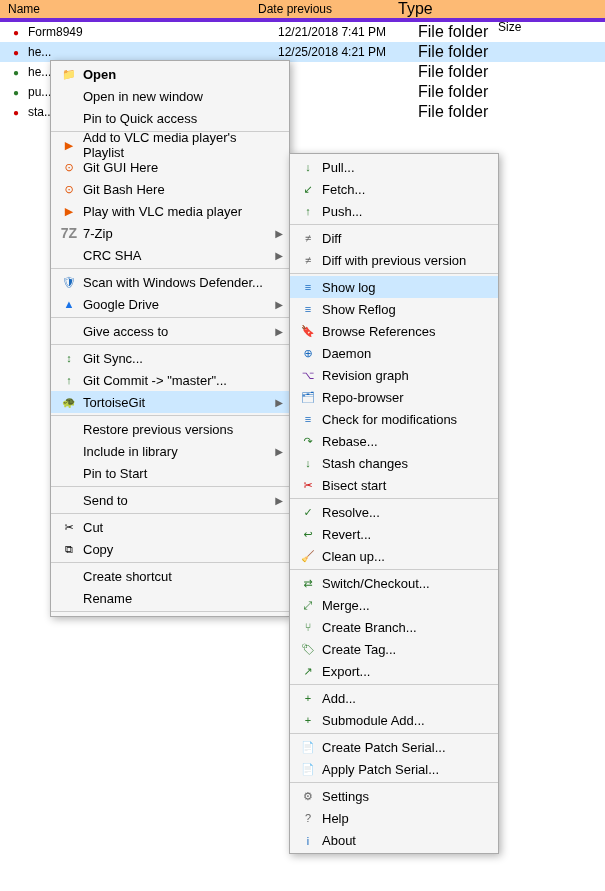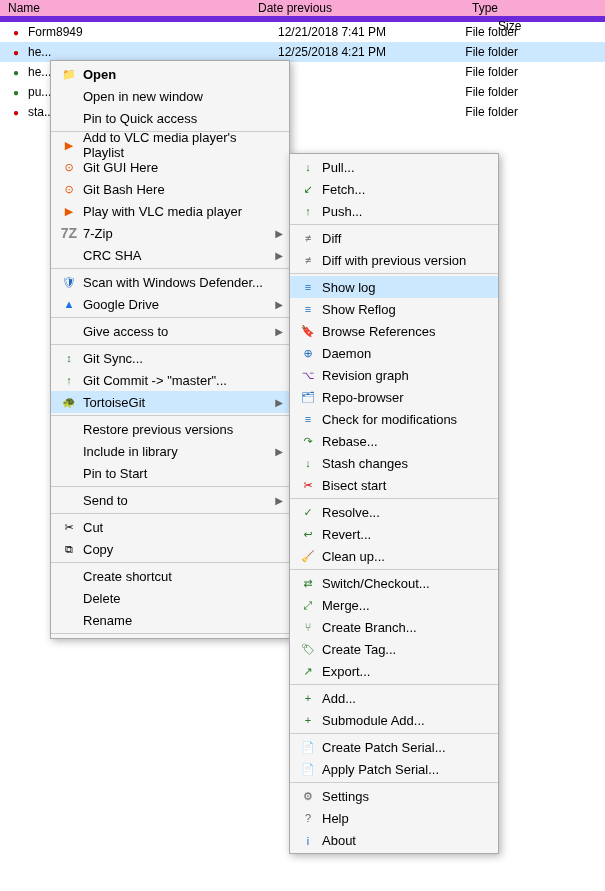--- a/index.html
+++ b/index.html
@@ -17,28 +17,28 @@
     .explorer-bg {
       position: absolute;
       top: 0; left: 0; right: 0; bottom: 0;
       background: #fff;
     }
 
     .explorer-header {
       display: flex;
       align-items: center;
       height: 22px;
-      background: #f9a8d4;
-      border-bottom: 6px solid #6d28d9;
+      background: #fdba74;
+      border-bottom: 4px solid #6d28d9;
       padding: 0 8px;
     }
 
     .col-name { width: 250px; font-size: 12px; color: #000; }
     .col-date { width: 140px; font-size: 12px; color: #000; }
-    .col-type { width: 100px; font-size: 12px; color: #000; text-align: right; }
+    .col-type { width: 100px; font-size: 16px; color: #000; }
     .col-size { width: 60px; font-size: 12px; color: #000; margin-top: 36px; }
 
     .file-row {
       display: flex;
       align-items: center;
       height: 20px;
       padding: 0 8px;
       font-size: 12px;
     }
     .file-row:hover, .file-row.selected {
@@ -272,24 +272,20 @@
       <span class="item-icon">⧉</span>
       Copy
     </div>
     <div class="menu-separator"></div>
     <div class="menu-item">
       <span class="item-icon"></span>
       Create shortcut
     </div>
     <div class="menu-item">
       <span class="item-icon"></span>
-      Delete
-    </div>
-    <div class="menu-item">
-      <span class="item-icon"></span>
       Rename
     </div>
     <div class="menu-separator"></div>
   </div>
 
   <div class="context-menu sub-menu" style="left:289px; top:153px; width:210px;">
     <div class="menu-item">
       <span class="item-icon ico-green">↓</span>
       Pull...
     </div>

